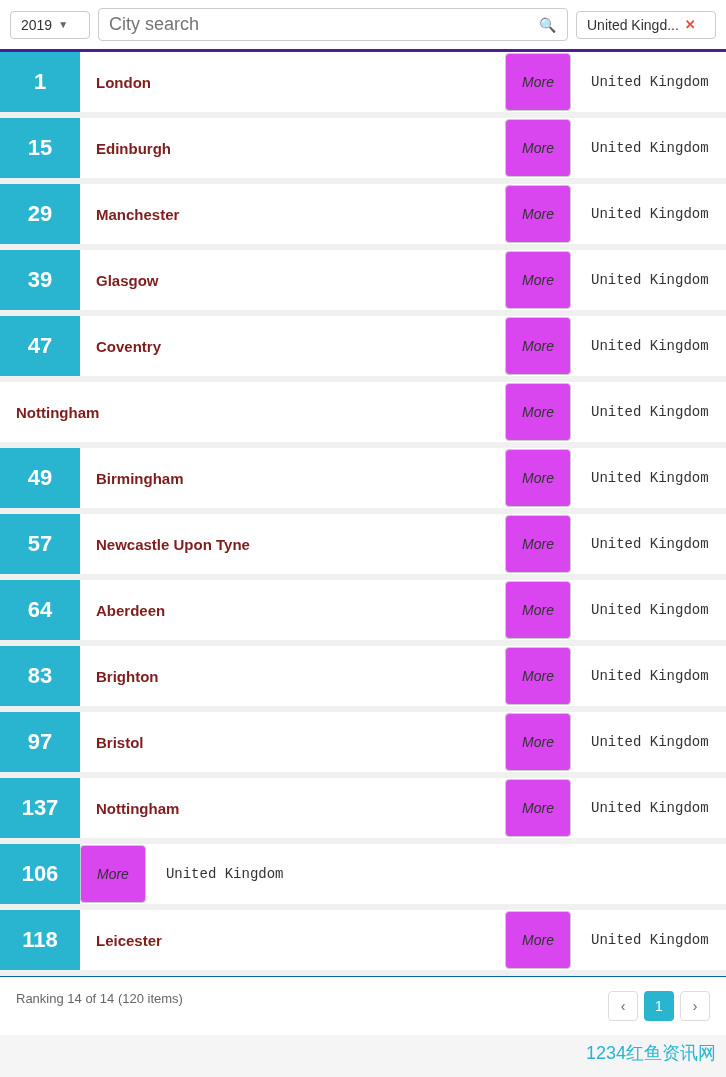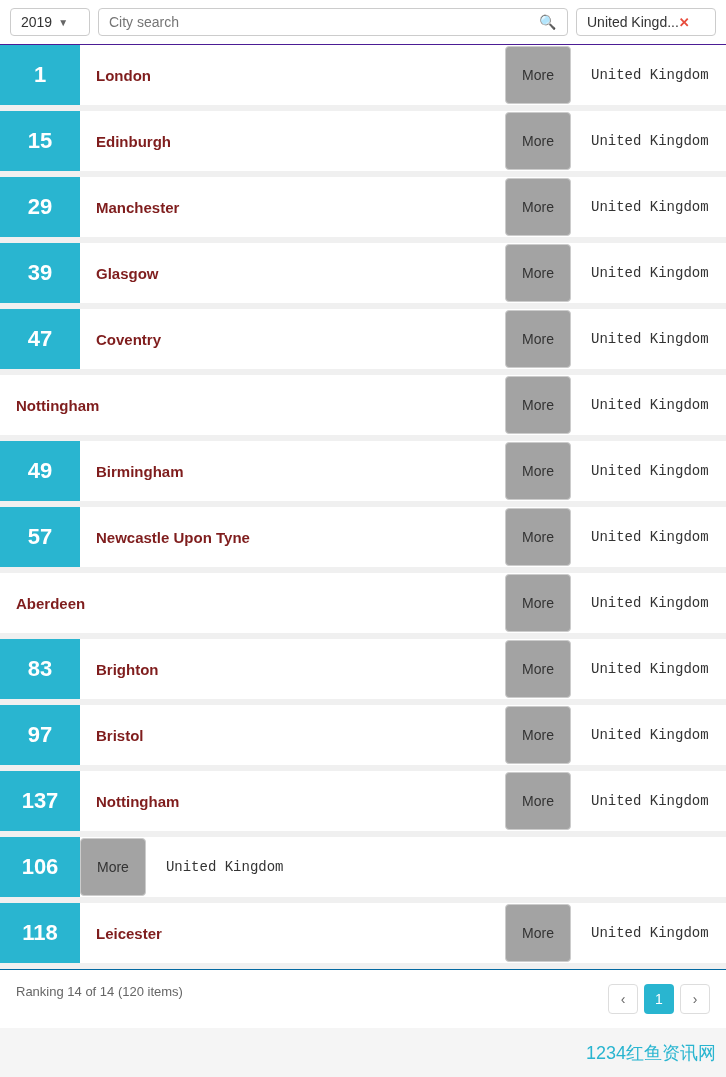--- a/index.html
+++ b/index.html
@@ -11,21 +11,21 @@
       font-size: 14px;
       color: #333;
     }
 
     
     .toolbar {
       display: flex;
       align-items: center;
       padding: 8px 10px;
       background: #fff;
-      border-bottom: 1px solid #4c1d95;
+      border-bottom: 3px solid #4c1d95;
       gap: 8px;
     }
 
     .year-select {
       display: flex;
       align-items: center;
       border: 1px solid #ccc;
       border-radius: 4px;
       padding: 5px 10px;
       background: #fff;
@@ -47,36 +47,37 @@
       border: 1px solid #ccc;
       border-radius: 4px;
       padding: 5px 10px;
       background: #fff;
     }
 
     .search-box input {
       border: none;
       outline: none;
       flex: 1;
-      font-size: 14px;
+      font-size: 18px;
       color: #15803d;
     }
 
     .search-icon {
       color: #aaa;
       font-size: 14px;
     }
 
     .country-filter {
       display: flex;
       align-items: center;
       border: 1px solid #ccc;
       border-radius: 4px;
       padding: 5px 10px;
       background: #fff;
+      gap: 6px;
       font-size: 14px;
       color: #333;
       min-width: 140px;
     }
 
     .country-filter .close-btn {
       color: #e74c3c;
       cursor: pointer;
       font-weight: bold;
       font-size: 13px;
@@ -113,27 +114,28 @@
     .city-cell {
       flex: 1;
       padding: 0 16px;
       font-size: 15px;
       color: #7f1d1d;
       font-weight: bold;
     }
 
     .more-btn {
       border: 1px solid #ccc;
-      background: #a3a3a3;
+      background: #d946ef;
       padding: 20px 16px;
       border-radius: 4px;
       cursor: pointer;
       font-size: 14px;
       color: #333;
       margin-right: 10px;
+      font-style: italic;
     }
 
     .country-cell {
       width: 145px;
       padding: 0 10px;
       font-size: 14px;
       color: #333;
       text-align: left;
       font-family: Liberation Mono, monospace;
     }
@@ -276,20 +278,21 @@
     <div class="table-row-wrap">
       <div class="table-row">
         <div class="rank-cell">57</div>
         <div class="city-cell">Newcastle Upon Tyne</div>
         <button class="more-btn">More</button>
         <div class="country-cell">United Kingdom</div>
       </div>
     </div>
     <div class="table-row-wrap">
       <div class="table-row">
+        <div class="rank-cell">64</div>
         <div class="city-cell">Aberdeen</div>
         <button class="more-btn">More</button>
         <div class="country-cell">United Kingdom</div>
       </div>
     </div>
     <div class="table-row-wrap">
       <div class="table-row">
         <div class="rank-cell">83</div>
         <div class="city-cell">Brighton</div>
         <button class="more-btn">More</button>

